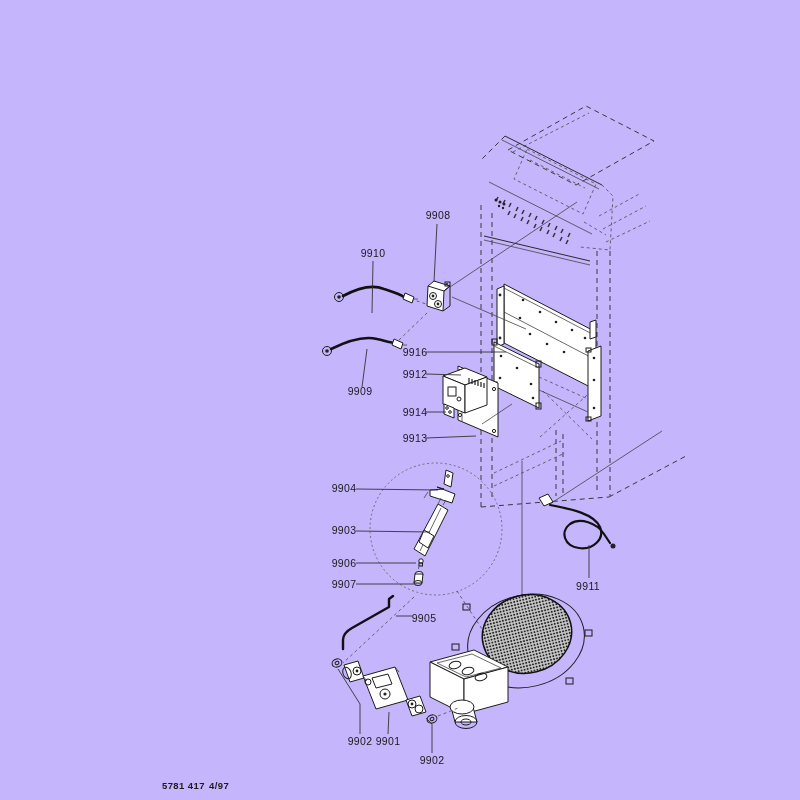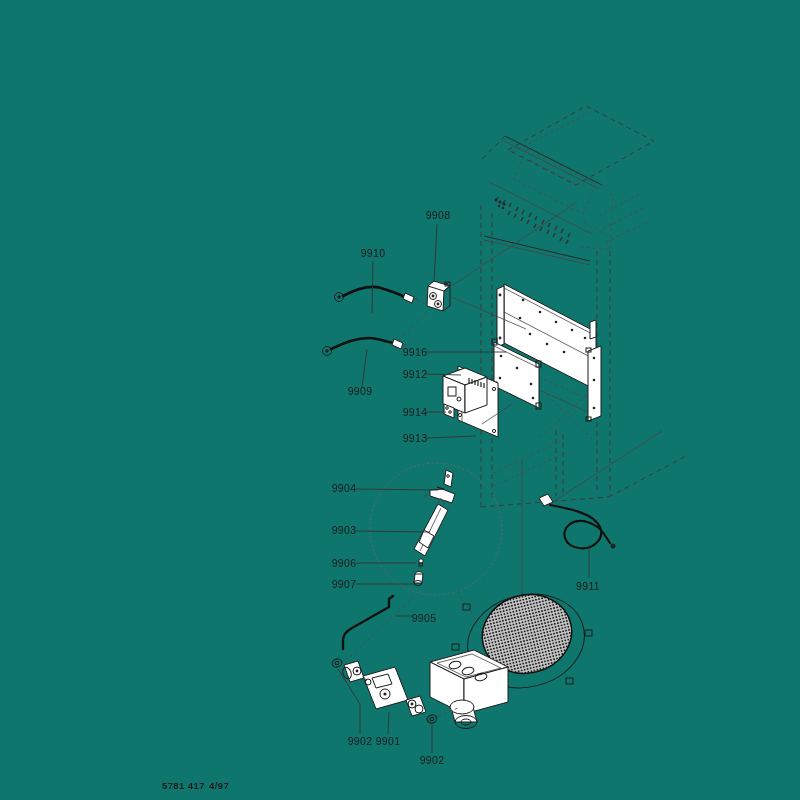--- a/index.html
+++ b/index.html
@@ -1,16 +1,16 @@
 <!DOCTYPE html>
 <html><head>
 <meta charset="utf-8">
 <style>
   html,body{margin:0;padding:0;background:#fff;}
-  .stage{position:relative;width:800px;height:800px;background:#0f766e;overflow:hidden;}
+  .stage{position:relative;width:800px;height:800px;background:#c4b5fd;overflow:hidden;}
   svg{display:block;}
   text{font-family:"Liberation Sans", sans-serif;font-size:10.5px;fill:#1a1a1a;letter-spacing:.3px;}
   text.footer-text{font-size:9.5px;font-weight:bold;letter-spacing:.4px;fill:#1c1c1c;}
   .ln{stroke:#2a2a2a;stroke-width:1;fill:none;}
   .thin{stroke:#444;stroke-width:.8;fill:none;}
   .leader{stroke:#333;stroke-width:.9;fill:none;}
   .dash{stroke:#3a3a3a;stroke-width:1;fill:none;stroke-dasharray:5 4;}
   .dashf{stroke:#4a4a4a;stroke-width:.8;fill:none;stroke-dasharray:3 3;}
   .part{stroke:#1d1d1d;stroke-width:1;fill:#ffffff;}
   .partn{stroke:#1d1d1d;stroke-width:1;fill:none;}

